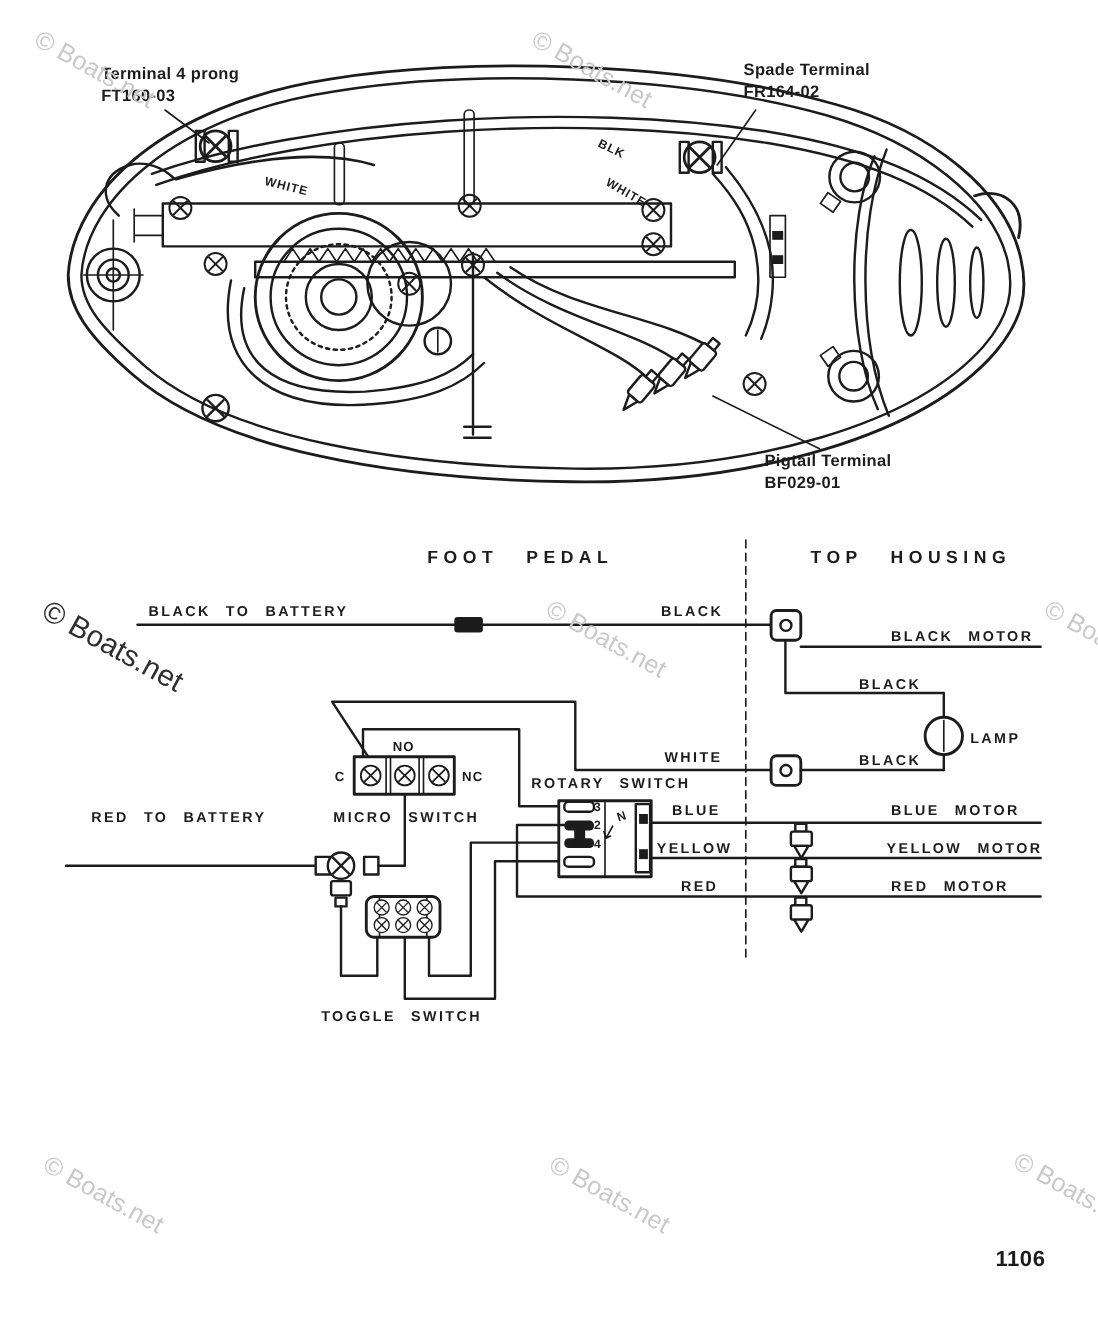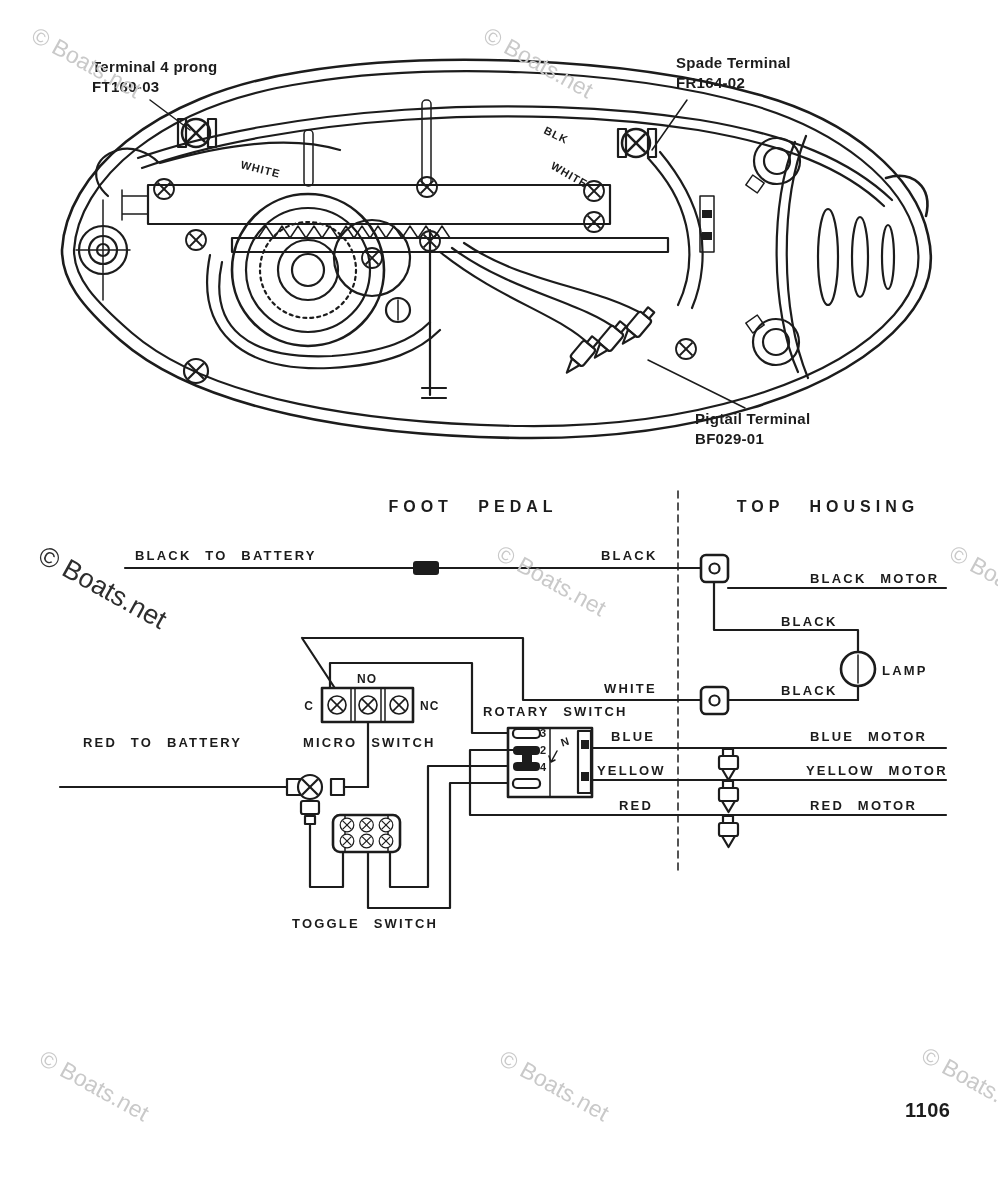--- a/index.html
+++ b/index.html
@@ -14,21 +14,21 @@
   .fillw{fill:#ffffff;}
   .callout{font-size:15px;font-weight:bold;letter-spacing:0.3px;}
   .hdr{font-size:16px;font-weight:700;letter-spacing:5px;word-spacing:16px;}
   .sch{font-size:13px;font-weight:700;letter-spacing:2.2px;word-spacing:8px;}
   .schs{font-size:12px;font-weight:700;letter-spacing:1px;}
   .num{font-size:11px;font-weight:700;}
   .wirelbl{font-size:11px;font-weight:700;letter-spacing:1px;}
   .wm{position:absolute;color:#c9c9c9;font-size:23px;font-weight:400;
       transform:rotate(29deg);transform-origin:left top;white-space:nowrap;user-select:none;}
   .wm.dark{color:#2e2e2e;font-size:27px;}
-  .pagenum{position:absolute;left:905px;top:1099px;font-size:20px;font-weight:bold;
+  .pagenum{position:absolute;left:905px;top:1134px;font-size:20px;font-weight:bold;
       letter-spacing:0.5px;color:#1c1c1c;}
 </style>
 </head>
 <body>
 
 <div class="page">
 
   <svg width="998" height="478" viewBox="0 0 998 478" style="top:0">
     <defs>
       <g id="xs" stroke="#1c1c1c" stroke-width="1.8" fill="none">

